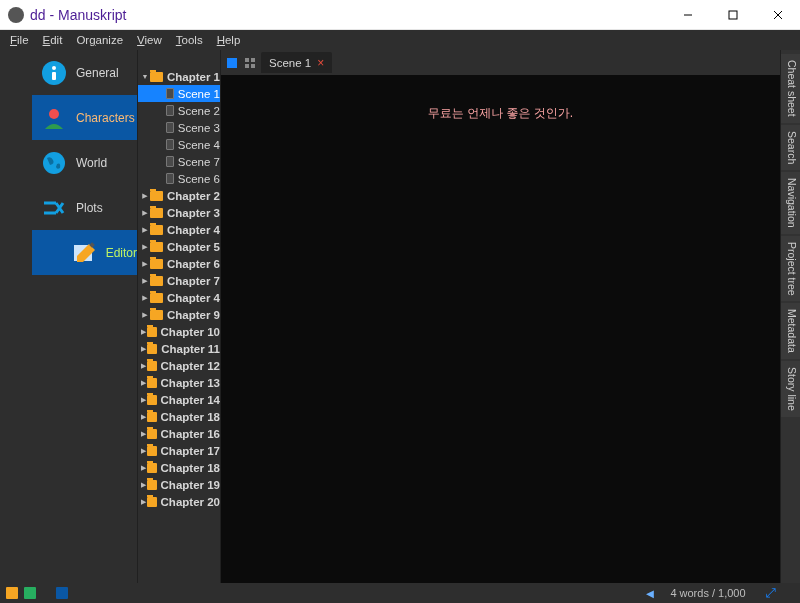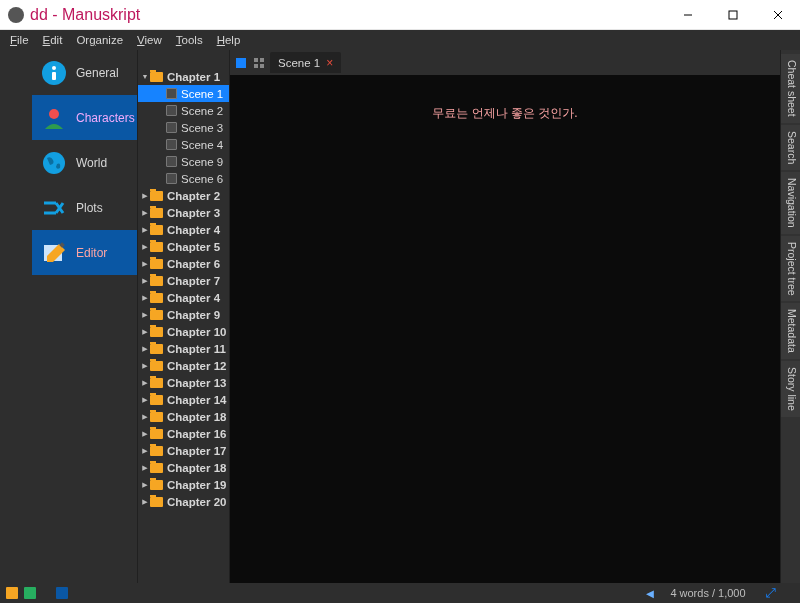--- a/index.html
+++ b/index.html
@@ -1,41 +1,41 @@
 <!DOCTYPE html>
 <html><head>
 <meta charset="utf-8">
 <style>
   * { margin: 0; padding: 0; box-sizing: border-box; font-family: "Segoe UI", Arial, sans-serif; }
   html, body { width: 800px; height: 603px; overflow: hidden; background: #fff; }
 
   
   .titlebar { height: 30px; background: #fff; display: flex; align-items: center; border-bottom: 1px solid #e5e5e5; }
   .titlebar .app-icon { width: 16px; height: 16px; margin: 0 6px 0 8px; border-radius: 50%; background: #555; }
-  .titlebar .title { font-size: 16px; color: #be185d; }
+  .titlebar .title { font-size: 14px; color: #4c1d95; }
   .titlebar .spacer { flex: 1; }
   .win-btn { width: 45px; height: 30px; display: flex; align-items: center; justify-content: center; font-size: 12px; color: #000; }
 
   .app-body { width: 800px; height: 573px; background: #2e2e2e; display: flex; flex-direction: column; }
 
   
   .menubar { height: 20px; background: #2e2e2e; display: flex; align-items: center; padding: 0 4px; color: #d6d6d6; font-size: 11.5px; gap: 2px; }
   .menubar .menu-item { padding: 1px 6px; }
   .menubar .menu-item u { text-decoration: underline; }
 
   .main-row { flex: 1; display: flex; min-height: 0; }
 
   
   .modebar { width: 105px; background: #2e2e2e; display: flex; flex-direction: column; margin-left: 32px; }
   .mode-btn { height: 45px; display: flex; align-items: center; gap: 8px; padding-left: 8px; font-size: 12px; color: #d6d6d6; }
-  .mode-btn.selected { background: #0a57a4; color: #fca5a5; }
+  .mode-btn.selected { background: #0a57a4; color: #bef264; justify-content: flex-end; }
   .mode-icon { width: 28px; height: 28px; display: flex; align-items: center; justify-content: center; }
 
   
-  .treepane { width: 93px; background: #2e2e2e; border-left: 1px solid #202020; border-right: 1px solid #202020; overflow: hidden; font-size: 11.5px; color: #d6d6d6; padding-top: 18px; }
+  .treepane { width: 84px; background: #2e2e2e; border-left: 1px solid #202020; border-right: 1px solid #202020; overflow: hidden; font-size: 11.5px; color: #d6d6d6; padding-top: 18px; }
   .tree-row { display: flex; align-items: center; height: 17px; white-space: nowrap; }
   .tree-row.ch .twisty { width: 10px; text-align: center; font-size: 7px; color: #bbb; margin-left: 2px; }
   .tree-row .folder { width: 13px; height: 10px; background: #f6a623; border-radius: 1px; margin-right: 4px; position: relative; }
   .tree-row .folder:before { content:""; position:absolute; top:-2px; left:0; width:6px; height:2px; background:#f6a623; }
   .tree-row.scene { padding-left: 28px; }
   .tree-row.scene .doc { width: 11px; height: 11px; background:#4a4a4a; border:1px solid #777; border-radius:1px; margin-right:4px; }
   .tree-row.scene.selected { background:#1683ff; color:#fff; }
   .tree-row .label { font-weight: 600; }
   .tree-row.scene .label { font-weight: 400; }
 
@@ -113,21 +113,21 @@
           </div>
         <span>General</span>
       </div>
       <div class="mode-btn" style="background:#0a57a4">
         <div class="mode-icon">
             <svg width="26" height="26">
               <circle cx="13" cy="9" r="5" fill="#f04e4e"></circle>
               <path d="M4 24 Q13 14 22 24 Z" fill="#2e9b4f"></path>
             </svg>
           </div>
-        <span style="color:#f0abfc">Characters</span>
+        <span style="color:#fdba74">Characters</span>
       </div>
       <div class="mode-btn">
         <div class="mode-icon">
             <svg width="26" height="26">
               <circle cx="13" cy="13" r="11" fill="#129fe1"></circle>
               <path d="M6 8 Q10 6 12 10 Q14 14 9 15 Z M16 14 Q20 12 19 18 Q16 20 15 17 Z" fill="#0b6fa0"></path>
             </svg>
           </div>
         <span>World</span>
       </div>
@@ -169,21 +169,21 @@
         <div class="tree-row scene">
           <span class="doc"></span>
           <span class="label">Scene 3</span>
         </div>
         <div class="tree-row scene">
           <span class="doc"></span>
           <span class="label">Scene 4</span>
         </div>
         <div class="tree-row scene">
           <span class="doc"></span>
-          <span class="label">Scene 9</span>
+          <span class="label">Scene 7</span>
         </div>
         <div class="tree-row scene">
           <span class="doc"></span>
           <span class="label">Scene 6</span>
         </div>
         <div class="tree-row ch">
           <span class="twisty">▶</span>
           <span class="folder"></span>
           <span class="label">Chapter 2</span>
         </div>

